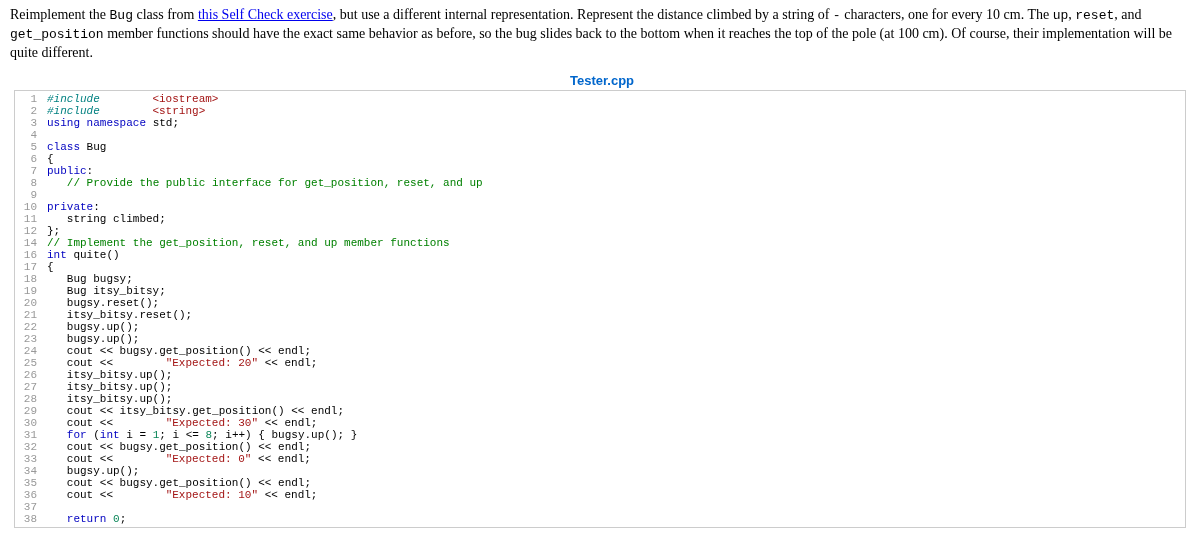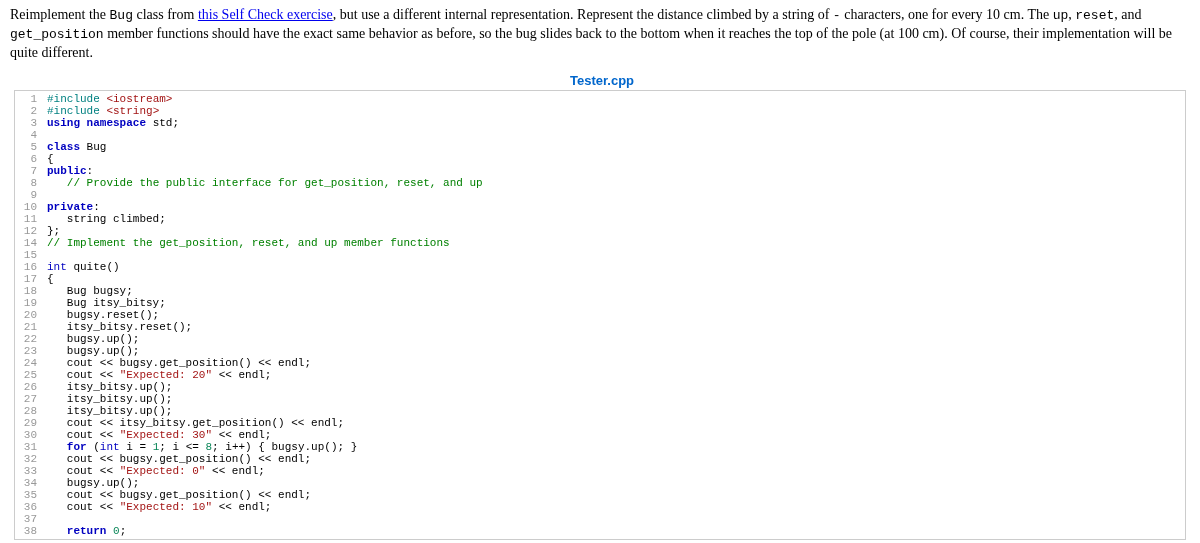--- a/index.html
+++ b/index.html
@@ -51,23 +51,23 @@
   }
   .ln {
     width: 32px;
     text-align: right;
     color: #999;
     padding-right: 10px;
     user-select: none;
     flex-shrink: 0;
   }
   .code-text { flex: 1; }
-  .tok-keyword { color: #0000c0; font-weight: bold; }
-  .tok-preproc { color: #008080; }
-  .tok-string  { color: #a31515; }
+  .tok-keyword { color: #0000c0; }
+  .tok-preproc { color: #008080; font-style: italic; }
+  .tok-string  { color: #a31515; margin-left: 46px; }
   .tok-comment { color: #008000; }
   .tok-number  { color: #098658; }
   .tok-type    { color: #0000c0; margin-top: 12px; }
 </style>
 </head>
 <body>
 
 <div class="instructions">
   <span>Reimplement the </span><span class="mono">Bug</span><span> class from </span><a href="#">this Self Check exercise</a><span>, but use a different internal representation. Represent the distance climbed by a string of </span><span class="mono">-</span><span> characters, one for every 10 cm. The </span><span class="mono">up</span><span>, </span><span class="mono">reset</span><span>, and </span><span class="mono">get_position</span><span> member functions should have the exact same behavior as before, so the bug slides back to the bottom when it reaches the top of the pole (at 100 cm). Of course, their implementation will be quite different.</span>
 </div>
@@ -81,21 +81,20 @@
     <div class="code-line"><span class="ln">4</span><span class="code-text"><span></span></span></div>
     <div class="code-line"><span class="ln">5</span><span class="code-text"><span class="tok-keyword">class </span><span>Bug</span></span></div>
     <div class="code-line"><span class="ln">6</span><span class="code-text"><span>{</span></span></div>
     <div class="code-line"><span class="ln">7</span><span class="code-text"><span class="tok-keyword">public</span><span>:</span></span></div>
     <div class="code-line"><span class="ln">8</span><span class="code-text"><span>   </span><span class="tok-comment">// Provide the public interface for get_position, reset, and up</span></span></div>
     <div class="code-line"><span class="ln">9</span><span class="code-text"><span></span></span></div>
     <div class="code-line"><span class="ln">10</span><span class="code-text"><span class="tok-keyword">private</span><span>:</span></span></div>
     <div class="code-line"><span class="ln">11</span><span class="code-text"><span>   string climbed;</span></span></div>
     <div class="code-line"><span class="ln">12</span><span class="code-text"><span>};</span></span></div>
     <div class="code-line"><span class="ln">14</span><span class="code-text"><span class="tok-comment">// Implement the get_position, reset, and up member functions</span></span></div>
-    <div class="code-line"><span class="ln">15</span><span class="code-text"><span></span></span></div>
     <div class="code-line"><span class="ln">16</span><span class="code-text"><span class="tok-type">int </span><span>quite()</span></span></div>
     <div class="code-line"><span class="ln">17</span><span class="code-text"><span>{</span></span></div>
     <div class="code-line"><span class="ln">18</span><span class="code-text"><span>   Bug bugsy;</span></span></div>
     <div class="code-line"><span class="ln">19</span><span class="code-text"><span>   Bug itsy_bitsy;</span></span></div>
     <div class="code-line"><span class="ln">20</span><span class="code-text"><span>   bugsy.reset();</span></span></div>
     <div class="code-line"><span class="ln">21</span><span class="code-text"><span>   itsy_bitsy.reset();</span></span></div>
     <div class="code-line"><span class="ln">22</span><span class="code-text"><span>   bugsy.up();</span></span></div>
     <div class="code-line"><span class="ln">23</span><span class="code-text"><span>   bugsy.up();</span></span></div>
     <div class="code-line"><span class="ln">24</span><span class="code-text"><span>   cout &lt;&lt; bugsy.get_position() &lt;&lt; endl;</span></span></div>
     <div class="code-line"><span class="ln">25</span><span class="code-text"><span>   cout &lt;&lt; </span><span class="tok-string">"Expected: 20"</span><span> &lt;&lt; endl;</span></span></div>

